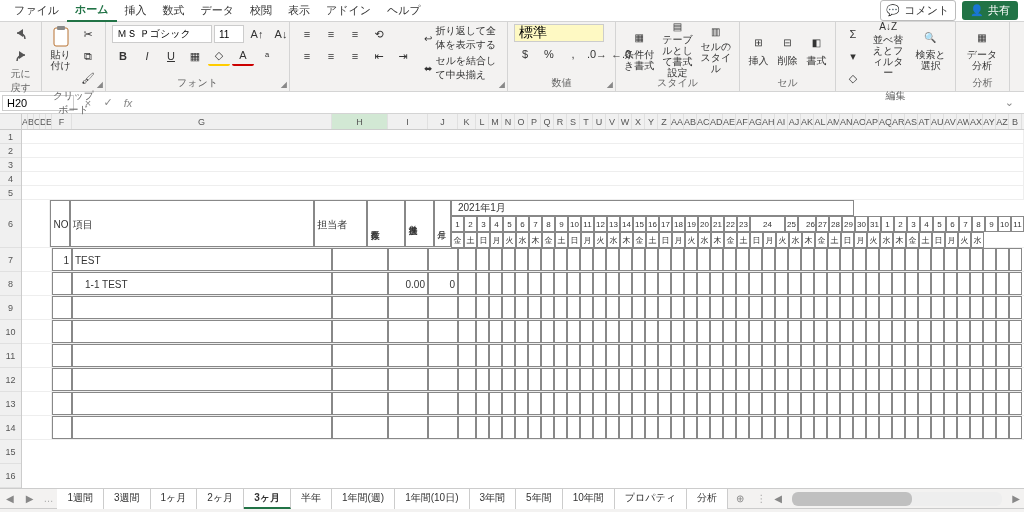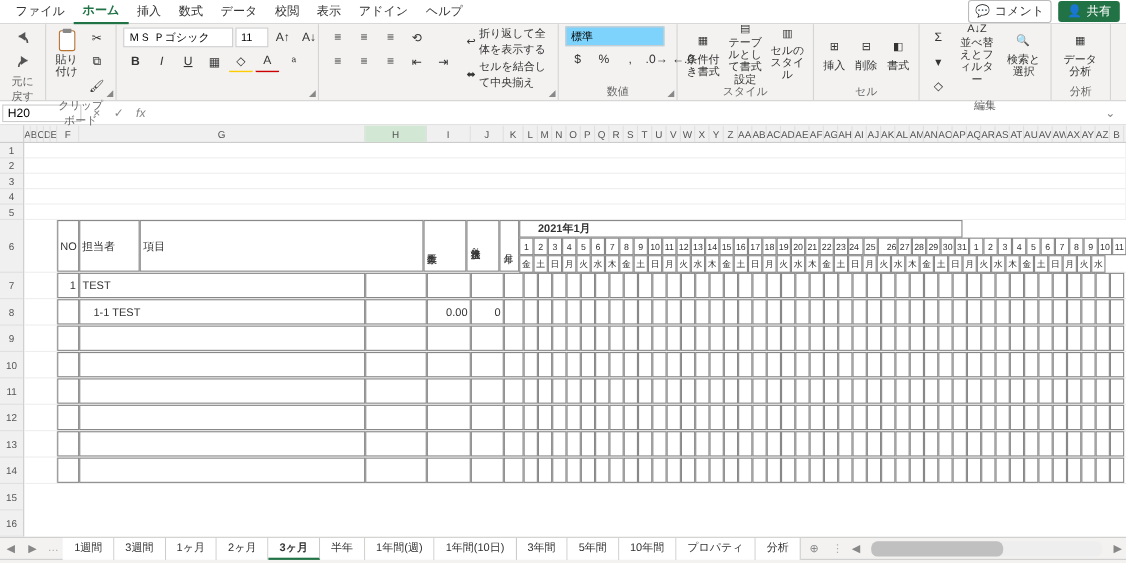--- a/index.html
+++ b/index.html
@@ -14,21 +14,21 @@
 .group { border-right: 1px solid #d4d4d4; padding: 2px 6px 0 6px; display: flex; flex-direction: column; justify-content: space-between; position: relative; }
 .group-body { flex: 1; display: flex; align-items: flex-start; gap: 4px; }
 .group-label { font-size: 10px; text-align: center; color: #666; padding: 1px 0; position: relative; }
 .group-launcher { position: absolute; right: 2px; bottom: 2px; font-size: 8px; color: #888; cursor: pointer; }
 .big-btn { display: flex; flex-direction: column; align-items: center; justify-content: center; width: 40px; height: 50px; cursor: pointer; font-size: 10px; text-align: center; line-height: 1.1; }
 .big-btn .ic { width: 20px; height: 20px; margin-bottom: 2px; display: flex; align-items: center; justify-content: center; }
 .small-row { display: flex; gap: 2px; align-items: center; }
 .ic-btn { width: 22px; height: 20px; display: flex; align-items: center; justify-content: center; cursor: pointer; border-radius: 2px; }
 .font-sel { border: 1px solid #ccc; background: #fff; padding: 1px 4px; font-size: 10px; width: 100px; height: 18px; }
 .size-sel { border: 1px solid #ccc; background: #fff; padding: 1px 4px; font-size: 10px; width: 30px; height: 18px; }
-.num-fmt { border: 1px solid #ccc; background: #7dd3fc; padding: 1px 4px; font-size: 10px; width: 90px; height: 18px; }
+.num-fmt { border: 1px solid #ccc; background: #fef9c3; padding: 1px 4px; font-size: 14px; width: 90px; height: 18px; }
 .stack { display: flex; flex-direction: column; gap: 2px; }
 .checkbox-row { display: flex; align-items: center; gap: 3px; font-size: 10px; }
 .namebox-row { display: flex; align-items: center; height: 22px; border-bottom: 1px solid #d4d4d4; }
 .namebox { width: 72px; border: 1px solid #ccc; margin: 2px; padding: 1px 4px; font-size: 11px; background: #fff; }
 .fx-area { flex: 1; display: flex; align-items: center; gap: 4px; padding: 0 4px; }
 .fx-cancel, .fx-ok, .fx-fx { width: 16px; text-align: center; color: #888; cursor: pointer; }
 .formula-input { flex: 1; border: none; outline: none; font-size: 11px; }
 .col-headers { display: flex; height: 16px; border-bottom: 1px solid #ccc; background: #f0f0f0; font-size: 9px; color: #555; }
 .rowhead-space { width: 22px; border-right: 1px solid #ccc; }
 .colh { border-right: 1px solid #e0e0e0; text-align: center; line-height: 16px; overflow: hidden; }
@@ -135,20 +135,21 @@
           </span>
         <span class="ic-btn">
             <u>U</u>
           </span>
         <span class="ic-btn">▦</span>
         <span class="ic-btn underline-yellow">◇</span>
         <span class="ic-btn underline-red">A</span>
         <span class="ic-btn">ᵃ</span>
       </div>
     </div>
+    <div class="group-label">フォント</div>
     <span class="group-launcher">◢</span>
   </div>
 
   <div class="group" style="width:218px">
     <div class="group-body">
       <div class="stack">
         <div class="small-row">
           <span class="ic-btn">≡</span>
           <span class="ic-btn">≡</span>
           <span class="ic-btn">≡</span>
@@ -358,35 +359,35 @@
       </div>
       <div class="gridrow" style="height: 14px;">
         <div class="cell " style="width: 1002px;"></div>
       </div>
       <div class="gridrow" style="height: 14px;">
         <div class="cell " style="width: 1002px;"></div>
       </div>
       <div class="gridrow" style="height: 48px;">
         <div class="cell " style="width: 30px;"></div>
         <div class="cell bordered" style="width: 20px; line-height: 48px; text-align: center;">NO</div>
+        <div class="cell bordered" style="width: 260px; line-height: 48px;">項目</div>
         <div class="cell bordered" style="width: 56px; line-height: 48px;">担当者</div>
-        <div class="cell bordered" style="width: 260px; line-height: 48px;">項目</div>
         <div class="cell bordered" style="width: 40px;">
           <div class="vtext">作業工数</div>
         </div>
         <div class="cell bordered" style="width: 30px;">
           <div class="vtext">進捗状況％</div>
         </div>
         <div class="cell bordered" style="width: 18px;">
           <div class="vtext">年月</div>
         </div>
         <div style="display: flex;">
           <div style="display: flex; flex-direction: column; height: 48px;">
             <div style="display: flex; height: 16px;">
-              <div style="width: 403px; border: 1px solid rgb(136, 136, 136); font-size: 10px; padding: 0px 16px; font-weight: bold;">2021年1月</div>
+              <div style="width: 403px; border: 1px solid rgb(136, 136, 136); font-size: 10px; padding: 0px 6px;">2021年1月</div>
             </div>
             <div style="display: flex; height: 16px;">
               <div style="width: 13px; border: 1px solid rgb(136, 136, 136); font-size: 8px; text-align: center; line-height: 16px;">1</div>
               <div style="width: 13px; border: 1px solid rgb(136, 136, 136); font-size: 8px; text-align: center; line-height: 16px;">2</div>
               <div style="width: 13px; border: 1px solid rgb(136, 136, 136); font-size: 8px; text-align: center; line-height: 16px;">3</div>
               <div style="width: 13px; border: 1px solid rgb(136, 136, 136); font-size: 8px; text-align: center; line-height: 16px;">4</div>
               <div style="width: 13px; border: 1px solid rgb(136, 136, 136); font-size: 8px; text-align: center; line-height: 16px;">5</div>
               <div style="width: 13px; border: 1px solid rgb(136, 136, 136); font-size: 8px; text-align: center; line-height: 16px;">6</div>
               <div style="width: 13px; border: 1px solid rgb(136, 136, 136); font-size: 8px; text-align: center; line-height: 16px;">7</div>
               <div style="width: 13px; border: 1px solid rgb(136, 136, 136); font-size: 8px; text-align: center; line-height: 16px;">8</div>
@@ -398,21 +399,21 @@
               <div style="width: 13px; border: 1px solid rgb(136, 136, 136); font-size: 8px; text-align: center; line-height: 16px;">14</div>
               <div style="width: 13px; border: 1px solid rgb(136, 136, 136); font-size: 8px; text-align: center; line-height: 16px;">15</div>
               <div style="width: 13px; border: 1px solid rgb(136, 136, 136); font-size: 8px; text-align: center; line-height: 16px;">16</div>
               <div style="width: 13px; border: 1px solid rgb(136, 136, 136); font-size: 8px; text-align: center; line-height: 16px;">17</div>
               <div style="width: 13px; border: 1px solid rgb(136, 136, 136); font-size: 8px; text-align: center; line-height: 16px;">18</div>
               <div style="width: 13px; border: 1px solid rgb(136, 136, 136); font-size: 8px; text-align: center; line-height: 16px;">19</div>
               <div style="width: 13px; border: 1px solid rgb(136, 136, 136); font-size: 8px; text-align: center; line-height: 16px;">20</div>
               <div style="width: 13px; border: 1px solid rgb(136, 136, 136); font-size: 8px; text-align: center; line-height: 16px;">21</div>
               <div style="width: 13px; border: 1px solid rgb(136, 136, 136); font-size: 8px; text-align: center; line-height: 16px;">22</div>
               <div style="width: 13px; border: 1px solid rgb(136, 136, 136); font-size: 8px; text-align: center; line-height: 16px;">23</div>
-              <div style="width: 14px; border: 1px solid rgb(136, 136, 136); font-size: 8px; line-height: 16px;">24</div>
+              <div style="width: 35px; border: 1px solid rgb(136, 136, 136); font-size: 8px; text-align: center; line-height: 16px;">24</div>
               <div style="width: 13px; border: 1px solid rgb(136, 136, 136); font-size: 8px; text-align: center; line-height: 16px;">25</div>
               <div style="width: 18px; border: 1px solid rgb(136, 136, 136); font-size: 8px; text-align: right; line-height: 16px;">26</div>
               <div style="width: 13px; border: 1px solid rgb(136, 136, 136); font-size: 8px; text-align: center; line-height: 16px;">27</div>
               <div style="width: 13px; border: 1px solid rgb(136, 136, 136); font-size: 8px; text-align: center; line-height: 16px;">28</div>
               <div style="width: 13px; border: 1px solid rgb(136, 136, 136); font-size: 8px; text-align: center; line-height: 16px;">29</div>
               <div style="width: 13px; border: 1px solid rgb(136, 136, 136); font-size: 8px; text-align: center; line-height: 16px;">30</div>
               <div style="width: 13px; border: 1px solid rgb(136, 136, 136); font-size: 8px; text-align: center; line-height: 16px;">31</div>
               <div style="width: 13px; border: 1px solid rgb(136, 136, 136); font-size: 8px; text-align: center; line-height: 16px;">1</div>
               <div style="width: 13px; border: 1px solid rgb(136, 136, 136); font-size: 8px; text-align: center; line-height: 16px;">2</div>
               <div style="width: 13px; border: 1px solid rgb(136, 136, 136); font-size: 8px; text-align: center; line-height: 16px;">3</div>

